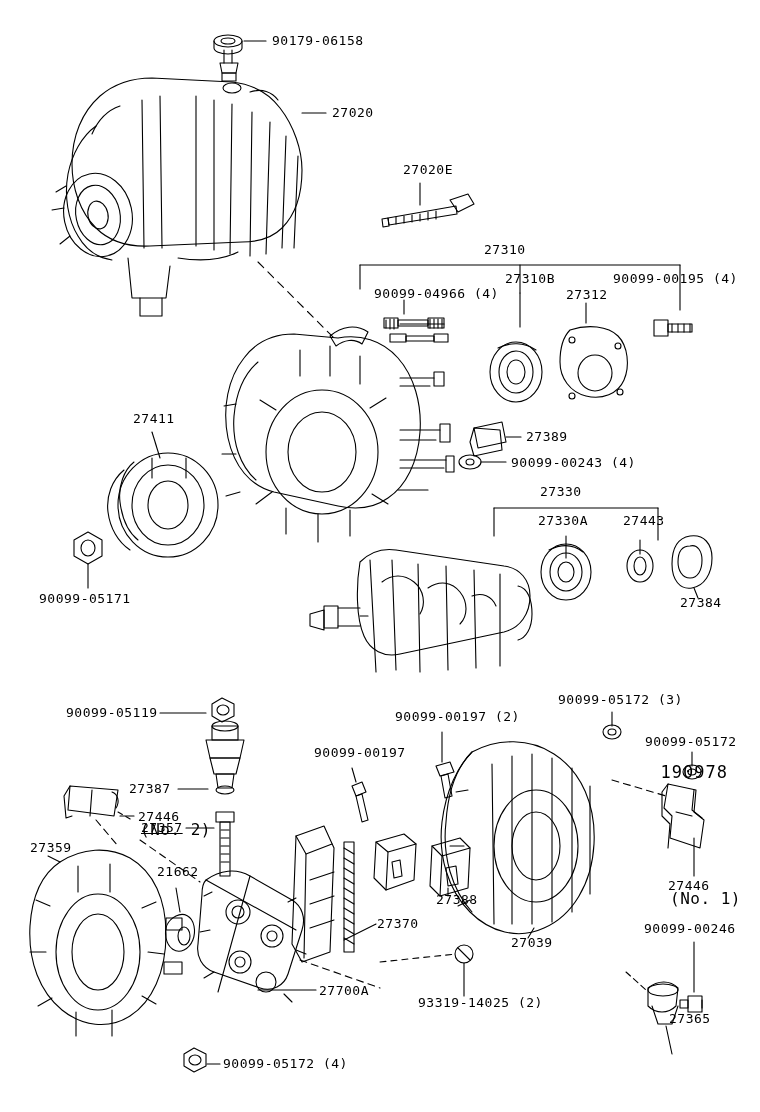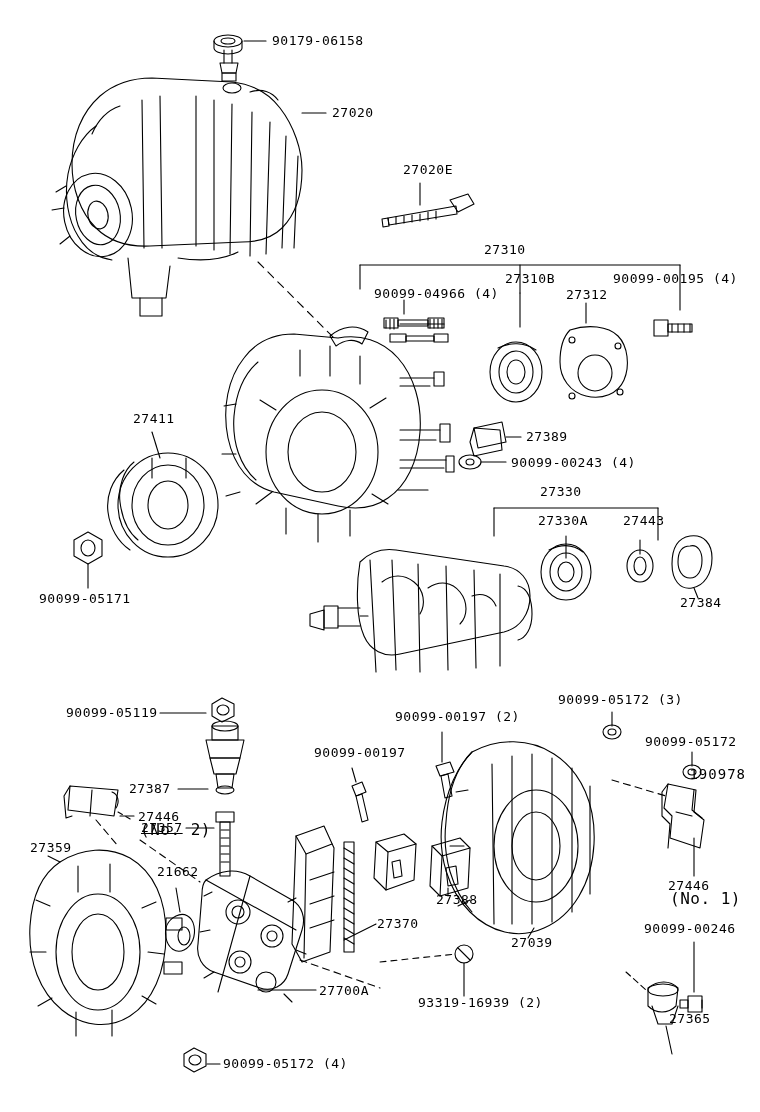--- a/index.html
+++ b/index.html
@@ -35,23 +35,23 @@
   }
   .svg-layer {
     position: absolute;
     left: 0; top: 0;
     width: 760px;
     height: 1112px;
     pointer-events: none;
   }
   .diagram-id {
     position: absolute;
-    right: 14px;
+    right: 32px;
     bottom: 10px;
-    font-size: 14px;
+    font-size: 17px;
     letter-spacing: 1px;
     font-family: "DejaVu Sans Mono", monospace;
   }
 </style>
 </head>
 <body>
 
 <div id="sheet">
 
   <svg class="svg-layer" viewBox="0 0 760 1112" xmlns="http://www.w3.org/2000/svg">
@@ -432,18 +432,18 @@
   <div class="label" style="left:141px; top:821px;text-decoration:underline;">27357</div>
   <div class="label" style="left:30px; top:841px;">27359</div>
   <div class="label" style="left:157px; top:865px;">21662</div>
   <div class="label" style="left:436px; top:893px;">27388</div>
   <div class="label" style="left:668px; top:879px;">27446</div>
   <div class="label sub" style="left:670px; top:892px;">(No. 1)</div>
   <div class="label" style="left:377px; top:917px;">27370</div>
   <div class="label" style="left:511px; top:936px;">27039</div>
   <div class="label" style="left:644px; top:922px;">90099-00246</div>
   <div class="label" style="left:319px; top:984px;">27700A</div>
-  <div class="label" style="left:418px; top:996px;">93319-16939 (2)</div>
+  <div class="label" style="left:418px; top:996px;">93319-14025 (2)</div>
   <div class="label" style="left:669px; top:1012px;">27365</div>
   <div class="label" style="left:223px; top:1057px;">90099-05172 (4)</div>
 
   <div class="diagram-id">190978</div>
 </div>
 
 </body></html>

